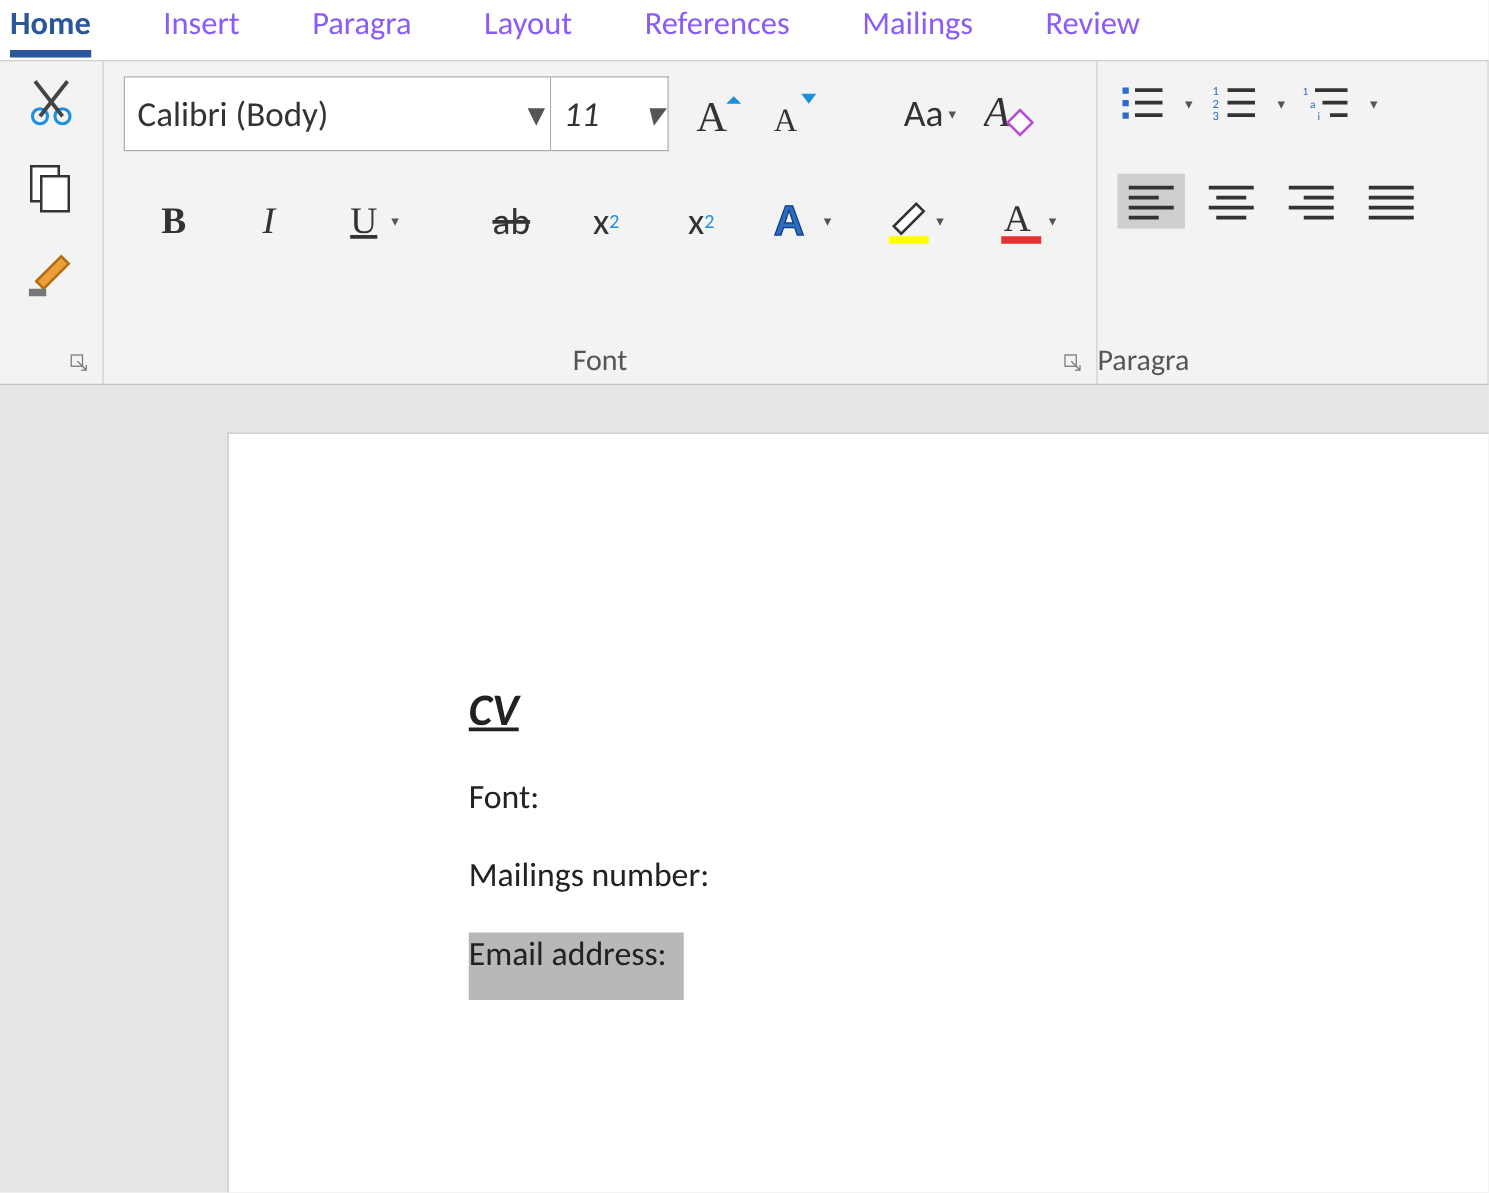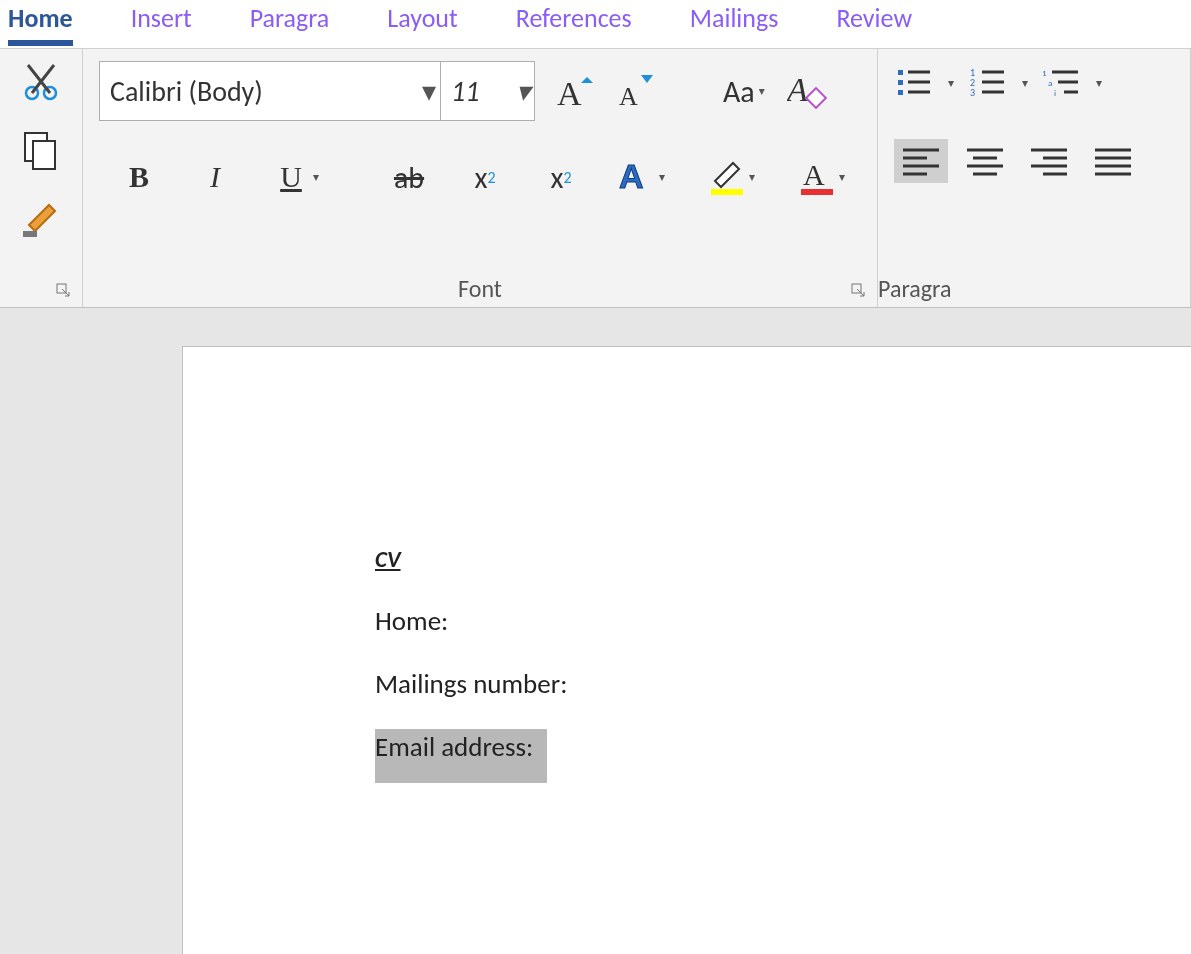--- a/index.html
+++ b/index.html
@@ -128,21 +128,21 @@
     background: #fff;
     border: 1px solid #c0c0c0;
     border-right: none;
     border-bottom: none;
     padding: 198px 0 0 192px;
     font-size: 27px;
     color: #222;
     line-height: 1.3;
   }
   .doc-line { margin-bottom: 28px; }
-  .doc-title { font-weight: 700; font-style: italic; text-decoration: underline; font-size: 23px; }
+  .doc-title { font-weight: 700; font-style: italic; text-decoration: underline; font-size: 36px; }
   .sel { background: #b8b8b8; padding: 1px 14px 20px 0; }
 
   svg { display: block; }
 </style>
 </head>
 <body>
 
 <div class="tabs">
   <div class="tab active">Home</div>
   <div class="tab">Insert</div>
@@ -351,19 +351,19 @@
       </span>
     </div>
 
     <div class="group-label" style="text-align:left;padding-right:4px;">Paragra</div>
   </div>
 </div>
 
 <div class="canvas">
   <div class="page">
     <div class="doc-line doc-title">CV</div>
-    <div class="doc-line">Home:</div>
+    <div class="doc-line">Font:</div>
     <div class="doc-line">Mailings number:</div>
     <div class="doc-line">
       <span class="sel">Email address:</span>
     </div>
   </div>
 </div>
 
 </body></html>

